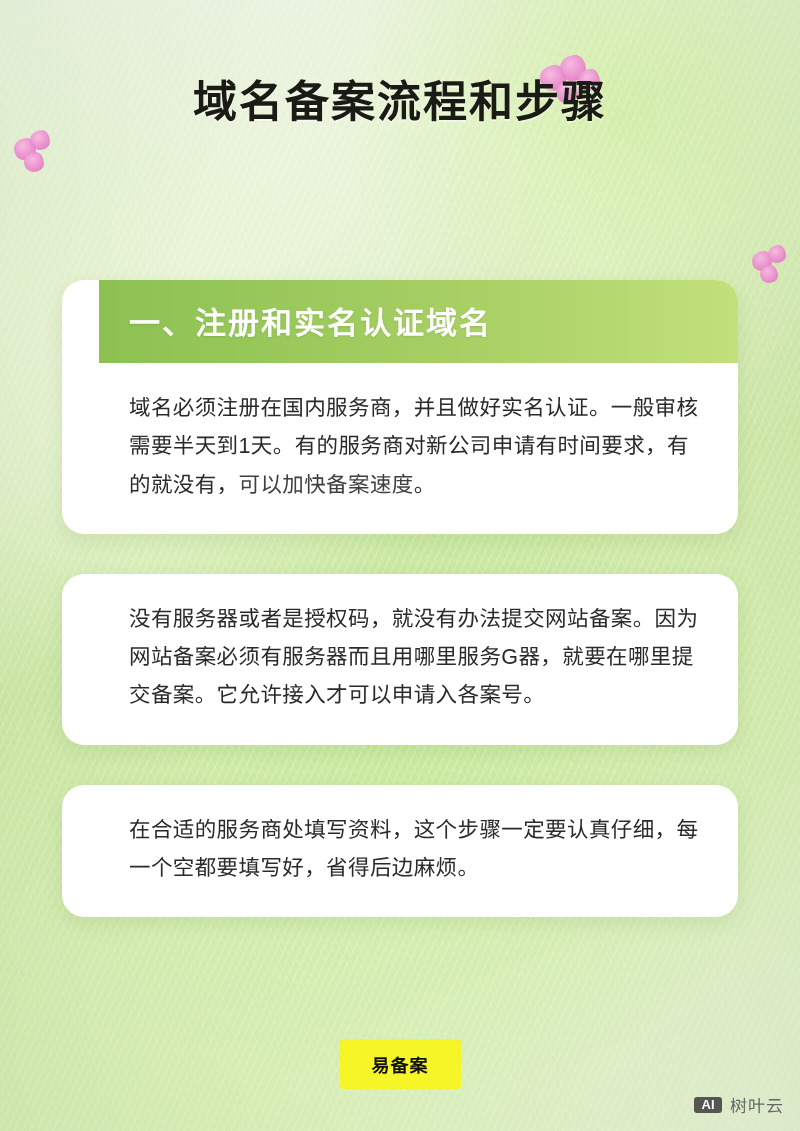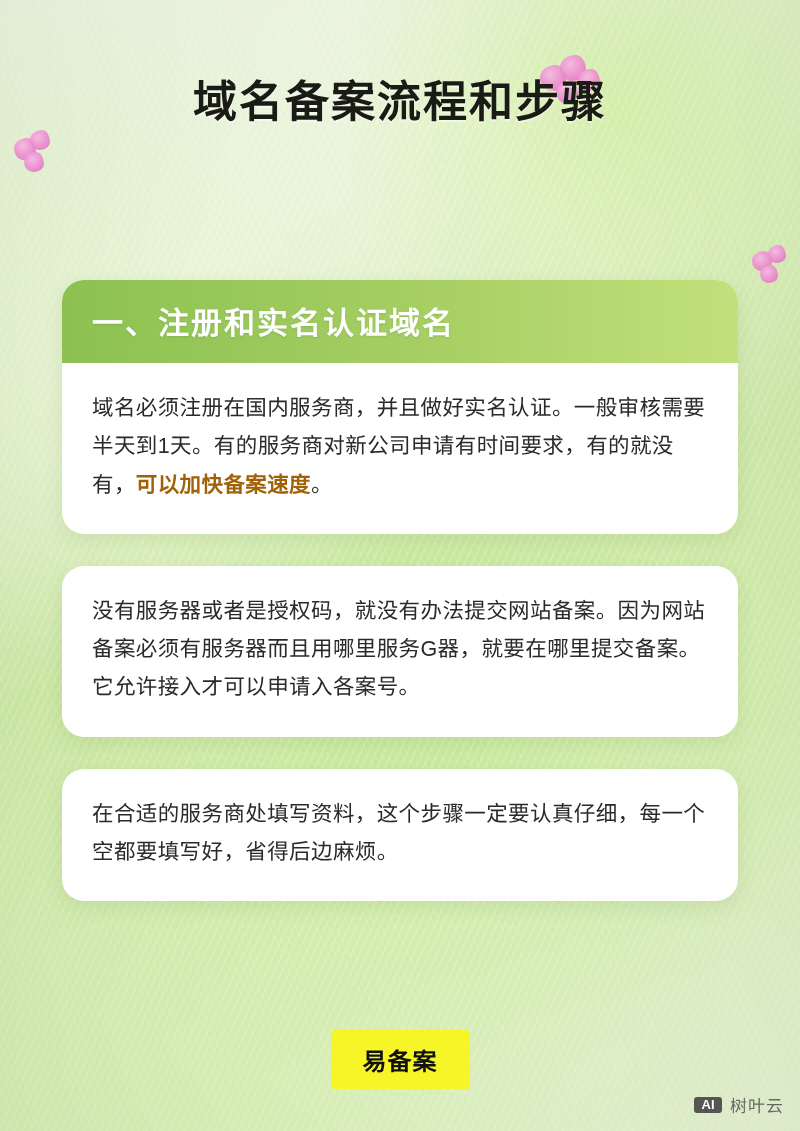--- a/index.html
+++ b/index.html
@@ -67,23 +67,24 @@
   .cards {
     position: absolute;
     top: 280px;
     left: 62px;
     right: 62px;
   }
 
   .card {
     background: #ffffff;
     border-radius: 22px;
-    margin-bottom: 32px;
+    margin-bottom: 40px;
     overflow: hidden;
     box-shadow: 0 6px 18px rgba(120,160,90,0.18);
+    padding-left: 37px;
   }
 
   .card-head {
     background: linear-gradient(90deg, #8cc152 0%, #a7cf63 55%, #c2e07c 100%);
     padding: 18px 30px 20px 30px;
   }
   .card-head h2 {
     font-family: "DejaVu Sans", "Liberation Sans", sans-serif;
     font-size: 31px;
     font-weight: 700;
@@ -92,34 +93,34 @@
     text-shadow: 0 1px 2px rgba(90,130,50,0.25);
   }
 
   .card-body {
     padding: 26px 30px 30px 30px;
     font-size: 21.5px;
     line-height: 1.78;
     color: #2a2a2a;
     letter-spacing: 0.4px;
   }
-  .card-body .strong { font-weight: 700; color: #a16207; }
+  .card-body .strong { font-weight: 400; color: #404040; }
 
   .footer-tag-wrap {
     position: absolute;
     left: 0; right: 0;
     bottom: 42px;
     text-align: center;
   }
   .footer-tag {
     display: inline-block;
     background: #f5f528;
     color: #111;
     font-weight: 700;
-    font-size: 24px;
+    font-size: 18px;
     letter-spacing: 1px;
     padding: 12px 32px;
     border-radius: 4px;
   }
 
   .watermark {
     position: absolute;
     right: 16px;
     bottom: 14px;
     display: flex;

